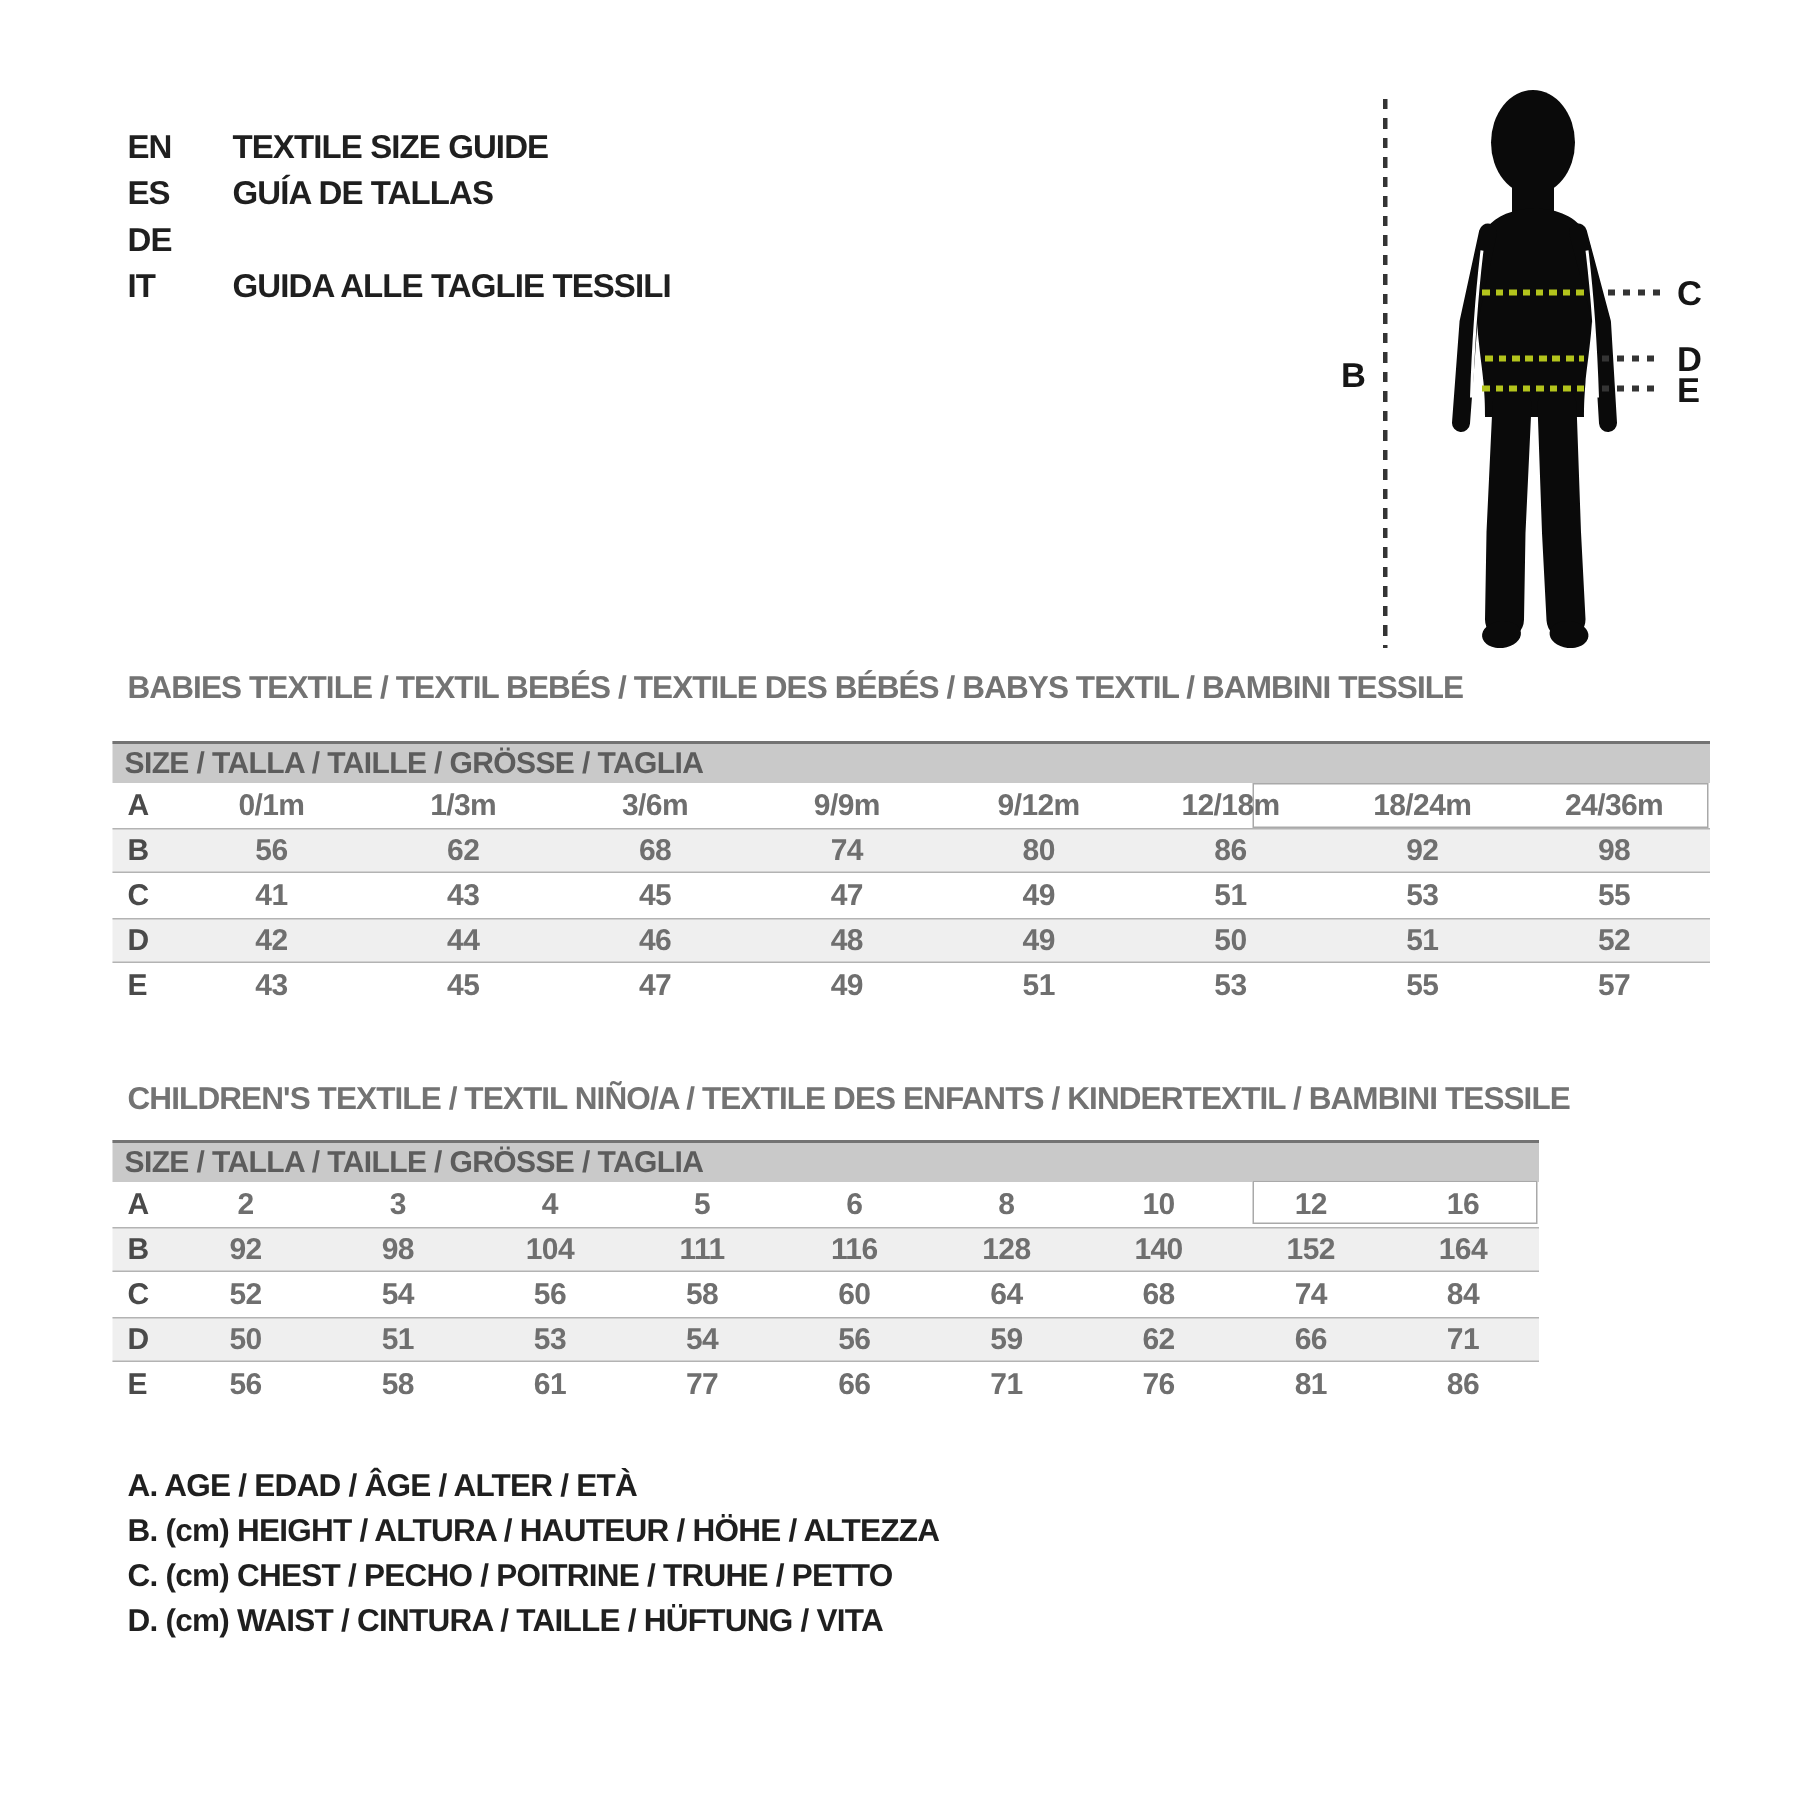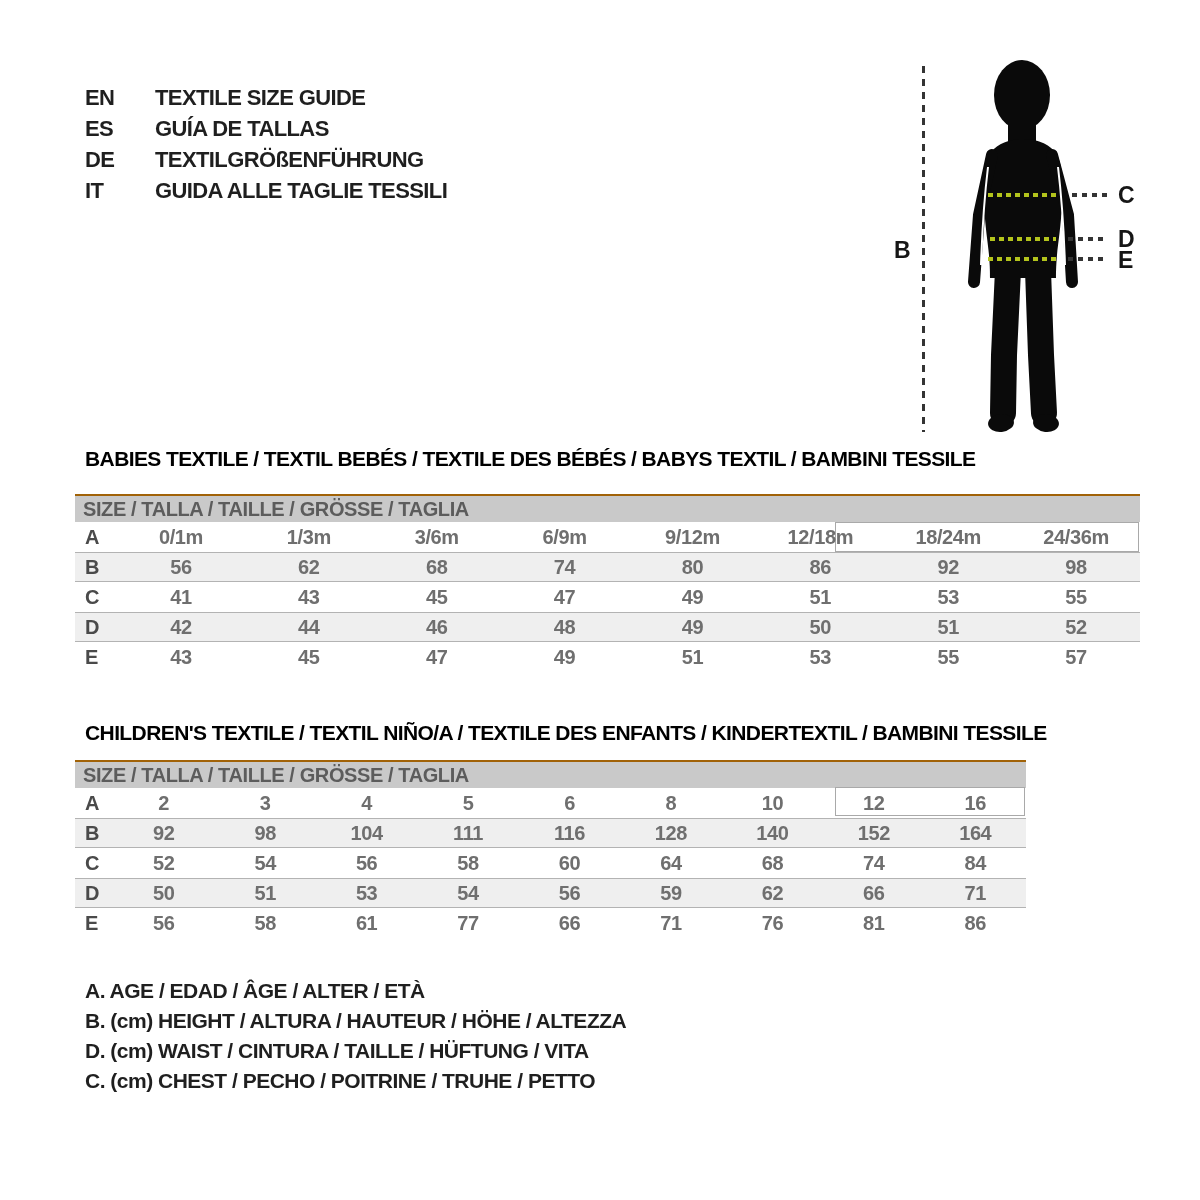--- a/index.html
+++ b/index.html
@@ -30,29 +30,29 @@
     background:repeating-linear-gradient(90deg,var(--dashdark) 0 5px,transparent 5px 10px);
   }
   #dash-c-green{left:988px;top:193px;width:68px;}
   #dash-c-dark{left:1072px;top:193px;width:36px;}
   #dash-d-green{left:990px;top:237px;width:66px;}
   #dash-d-dark{left:1068px;top:237px;width:38px;}
   #dash-e-green{left:988px;top:257px;width:70px;}
   #dash-e-dark{left:1068px;top:257px;width:38px;}
   #silhouette{position:absolute;left:955px;top:55px;width:140px;height:385px;}
   
-  .section-title{position:absolute;left:85px;font-size:21px;letter-spacing:-0.6px;color:#000000;white-space:nowrap;}
+  .section-title{position:absolute;left:85px;font-size:21px;letter-spacing:-0.6px;color:#737373;white-space:nowrap;}
   #babies-title{top:447px;}
   #children-title{top:721px;}
   
   .size-table{position:absolute;left:75px;background:#fff;}
   #babies-table{top:494px;width:1065px;--labelw:42px;}
   #children-table{top:760px;width:951px;--labelw:38px;}
   .tbar{
-    box-sizing:border-box;height:28px;border-top:2px solid #a16207;background:#c9c9c9;
+    box-sizing:border-box;height:28px;border-top:2px solid #737373;background:#c9c9c9;
     line-height:26px;padding-left:8px;font-size:20px;letter-spacing:-0.4px;color:#5c5c5c;
   }
   .trow{
     position:relative;z-index:1;box-sizing:border-box;height:30px;
     display:grid;grid-template-columns:var(--labelw) repeat(var(--cols),1fr);align-items:center;
     font-size:20px;letter-spacing:-0.4px;
   }
   .trow.stripe{background:#efefef;border-top:1px solid #b3b3b3;border-bottom:1px solid #b3b3b3;}
   .tlabel{padding-left:10px;color:#4a4a4a;}
   .tcell{text-align:center;color:#6f6f6f;}
@@ -72,21 +72,20 @@
       <div class="lang-row">
         <span class="lang-code">EN</span>
         <span class="lang-label">TEXTILE SIZE GUIDE</span>
       </div>
       <div class="lang-row">
         <span class="lang-code">ES</span>
         <span class="lang-label">GUÍA DE TALLAS</span>
       </div>
       <div class="lang-row">
         <span class="lang-code">DE</span>
-        <span class="lang-label">TEXTILGRÖßENFÜHRUNG</span>
       </div>
       <div class="lang-row">
         <span class="lang-code">IT</span>
         <span class="lang-label">GUIDA ALLE TAGLIE TESSILI</span>
       </div>
     </div>
 
   <div class="vdash"></div>
   <div class="figure-label" id="label-b">B</div>
 
@@ -121,21 +120,21 @@
   <div class="section-title" id="babies-title">BABIES TEXTILE / TEXTIL BEBÉS / TEXTILE DES BÉBÉS / BABYS TEXTIL / BAMBINI TESSILE</div>
   <div class="size-table" id="babies-table" style="--cols:8">
     <div class="tbar">SIZE / TALLA / TAILLE / GRÖSSE / TAGLIA</div>
     <div class="sel-box" id="babies-selbox"></div>
     <div id="babies-rows">
         <div class="trow">
           <div class="tlabel">A</div>
           <div class="tcell">0/1m</div>
           <div class="tcell">1/3m</div>
           <div class="tcell">3/6m</div>
-          <div class="tcell">6/9m</div>
+          <div class="tcell">9/9m</div>
           <div class="tcell">9/12m</div>
           <div class="tcell">12/18m</div>
           <div class="tcell">18/24m</div>
           <div class="tcell">24/36m</div>
         </div>
         <div class="trow stripe">
           <div class="tlabel">B</div>
           <div class="tcell">56</div>
           <div class="tcell">62</div>
           <div class="tcell">68</div>
@@ -245,17 +244,17 @@
           <div class="tcell">76</div>
           <div class="tcell">81</div>
           <div class="tcell">86</div>
         </div>
       </div>
   </div>
 
   <div id="legend-block">
       <div class="legend-row">A. AGE / EDAD / ÂGE / ALTER / ETÀ</div>
       <div class="legend-row">B. (cm) HEIGHT / ALTURA / HAUTEUR / HÖHE / ALTEZZA</div>
+      <div class="legend-row">C. (cm) CHEST / PECHO / POITRINE / TRUHE / PETTO</div>
       <div class="legend-row">D. (cm) WAIST / CINTURA / TAILLE / HÜFTUNG / VITA</div>
-      <div class="legend-row">C. (cm) CHEST / PECHO / POITRINE / TRUHE / PETTO</div>
     </div>
 
 </div>
 
 </body></html>

